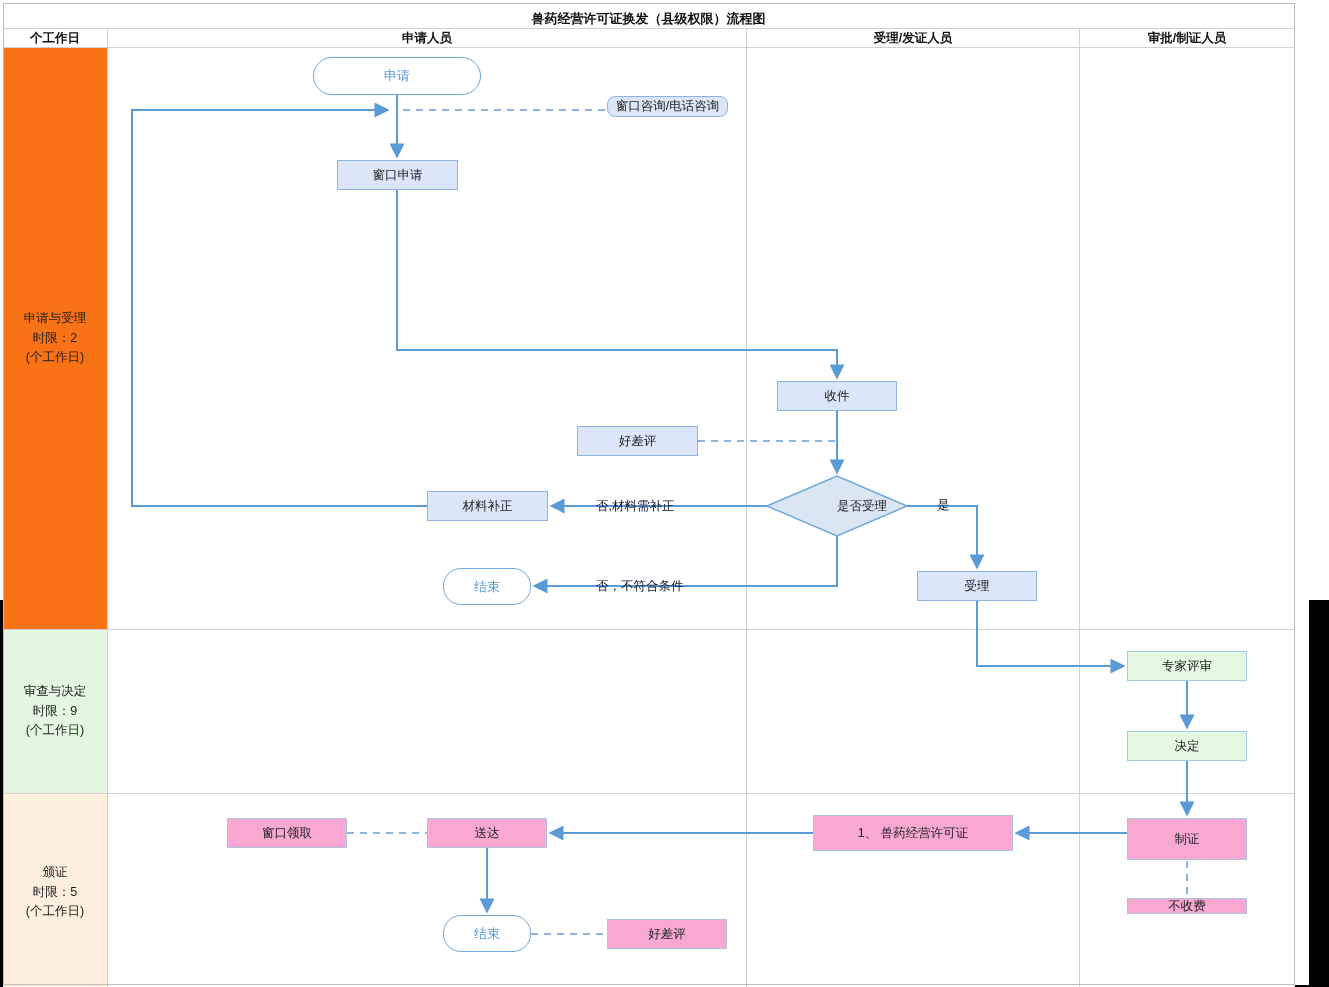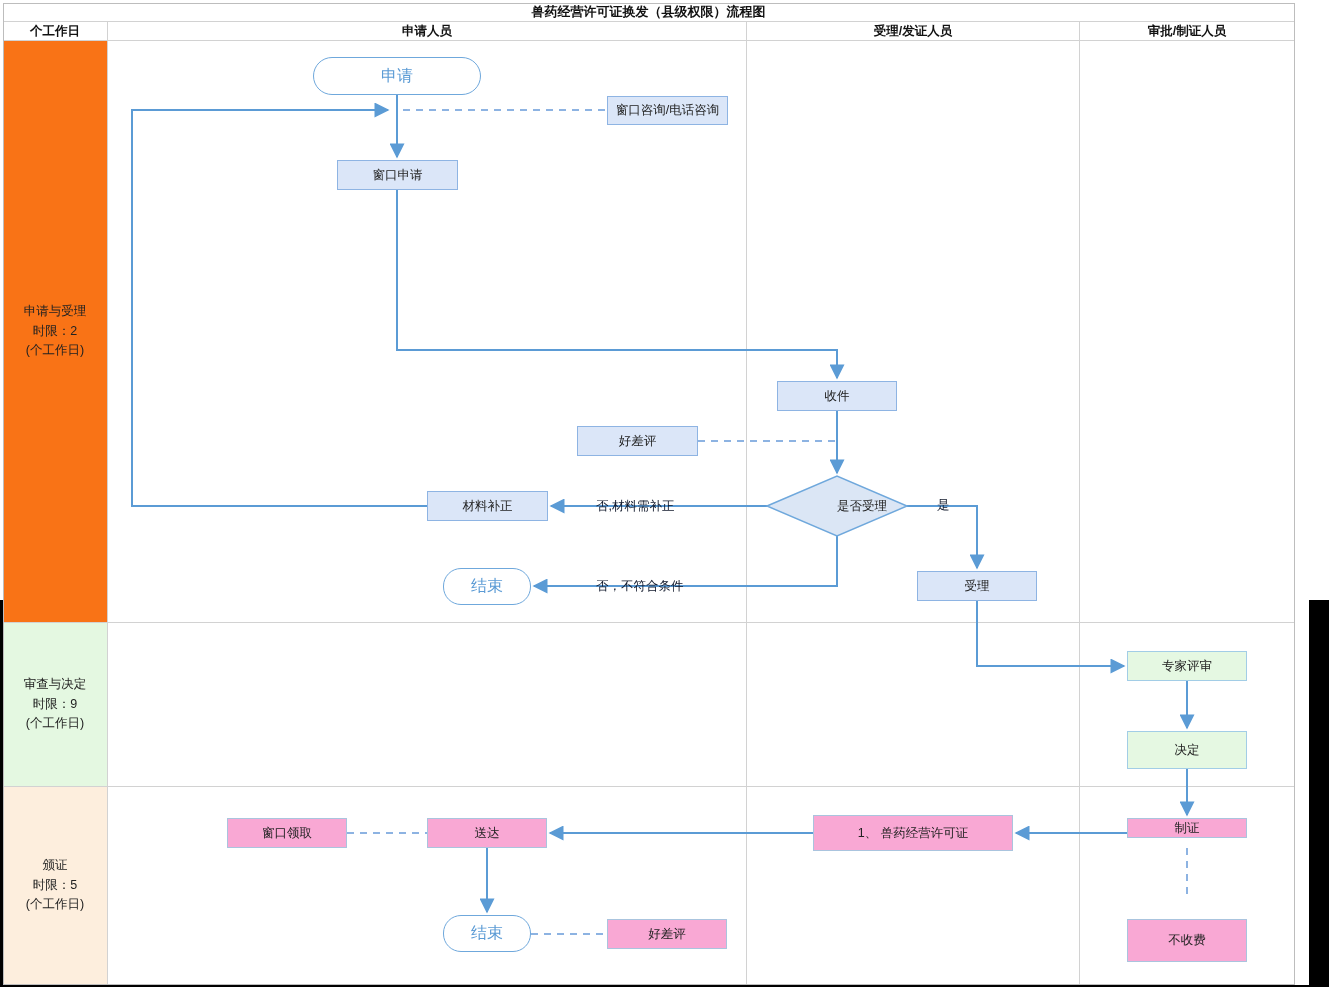--- a/index.html
+++ b/index.html
@@ -3,32 +3,32 @@
 <meta charset="utf-8">
 <style>
   * { margin:0; padding:0; box-sizing:border-box; }
   html,body { background:#ffffff; }
   body { font-family:"Liberation Sans","DejaVu Sans",sans-serif; }
   #canvas { position:relative; width:1329px; height:987px; background:#ffffff; overflow:hidden; }
 
   .black-strip { position:absolute; background:#000000; }
 
   
-  .cell { position:absolute; border-right:1px solid #d2d2d2; border-bottom:1px solid #d2d2d2; background:#ffffff; }
+  .cell { position:absolute; border-right:1px solid #d2d2d2; border-bottom:1px solid #d2d2d2; background:#ffffff;margin-top:7px; }
   .table-outer { position:absolute; left:3px; top:3px; width:1292px; height:982px; border:1px solid #bdbdbd; pointer-events:none; }
   .title-cell { display:flex; align-items:center; justify-content:center; font-size:13px; font-weight:bold; color:#111; }
   .header-cell { display:flex; align-items:center; justify-content:center; font-size:12.5px; font-weight:bold; color:#111; }
   .lane-label-cell { display:flex; flex-direction:column; align-items:center; justify-content:center; font-size:12.5px; color:#222; line-height:1.55; text-align:center; }
 
   
   .box { position:absolute; display:flex; align-items:center; justify-content:center; font-size:12.5px; color:#222; border:1px solid #8eb4e3; background:#dbe6f8; }
   .box.blue   { background:#dbe6f8; border-color:#8eb4e3; }
   .box.green  { background:#e5f8e2; border-color:#a2cde6; }
   .box.orange { background:#f9a8d4; border-color:#aac4de; }
-  .pill { position:absolute; display:flex; align-items:center; justify-content:center; background:#ffffff; border:1.5px solid #6fa8dc; color:#5b9bd5; font-size:16px; }
+  .pill { position:absolute; display:flex; align-items:center; justify-content:center; background:#ffffff; border:1.5px solid #6fa8dc; color:#5b9bd5; font-size:13px; }
 
   .edge-label { position:absolute; font-size:12.5px; color:#0f172a; white-space:nowrap; }
   .diamond-label { position:absolute; font-size:12.5px; color:#222; white-space:nowrap; }
 
   svg.overlay { position:absolute; left:0; top:0; pointer-events:none; }
 </style>
 </head>
 <body>
 
 <div id="canvas">
@@ -101,21 +101,21 @@
       <path d="M531,934 L607,934"></path>
       <path d="M1187,848 L1187,898"></path>
     </g>
     <polygon points="767,506 837,476 907,506 837,536" fill="#dbe6f5" stroke="#6fa8dc" stroke-width="1.5"></polygon>
   </svg>
 
   <div class="pill" style="left:313px;top:57px;width:168px;height:38px;border-radius:19px;">
     <span>申请</span>
   </div>
 
-  <div class="box blue" style="left:607px;top:96px;width:121px;height:29px;">
+  <div class="box blue" style="left:607px;top:96px;width:121px;height:21px;border-radius:8px;">
     <span>窗口咨询/电话咨询</span>
   </div>
 
   <div class="box blue" style="left:337px;top:160px;width:121px;height:30px;">
     <span>窗口申请</span>
   </div>
 
   <div class="box blue" style="left:777px;top:381px;width:120px;height:30px;">
     <span>收件</span>
   </div>
@@ -137,25 +137,25 @@
   </div>
 
   <div class="box blue" style="left:917px;top:571px;width:120px;height:30px;">
     <span>受理</span>
   </div>
 
   <div class="box green" style="left:1127px;top:651px;width:120px;height:30px;">
     <span>专家评审</span>
   </div>
 
-  <div class="box green" style="left:1127px;top:731px;width:120px;height:38px;font-family:Liberation Mono, monospace;">
+  <div class="box green" style="left:1127px;top:731px;width:120px;height:30px;font-family:Liberation Mono, monospace;">
     <span>决定</span>
   </div>
 
-  <div class="box orange" style="left:1127px;top:818px;width:120px;height:20px;align-items:center;">
+  <div class="box orange" style="left:1127px;top:818px;width:120px;height:42px;align-items:center;">
     <span>制证</span>
   </div>
 
   <div class="box orange" style="left:813px;top:815px;width:200px;height:36px;">
     <span>1、 兽药经营许可证</span>
   </div>
 
   <div class="box orange" style="left:427px;top:818px;width:120px;height:30px;">
     <span>送达</span>
   </div>
@@ -165,21 +165,21 @@
   </div>
 
   <div class="pill" style="left:443px;top:915px;width:88px;height:37px;border-radius:18px;">
     <span>结束</span>
   </div>
 
   <div class="box orange" style="left:607px;top:919px;width:120px;height:30px;">
     <span>好差评</span>
   </div>
 
-  <div class="box orange" style="left:1127px;top:898px;width:120px;height:43px;margin-top:21px;">
+  <div class="box orange" style="left:1127px;top:898px;width:120px;height:16px;">
     <span>不收费</span>
   </div>
 
   <div class="edge-label" style="left:937px;top:497px;">是</div>
   <div class="edge-label" style="left:596px;top:498px;">否,材料需补正</div>
   <div class="edge-label" style="left:596px;top:578px;">否，不符合条件</div>
 
 </div>
 
 </body></html>

